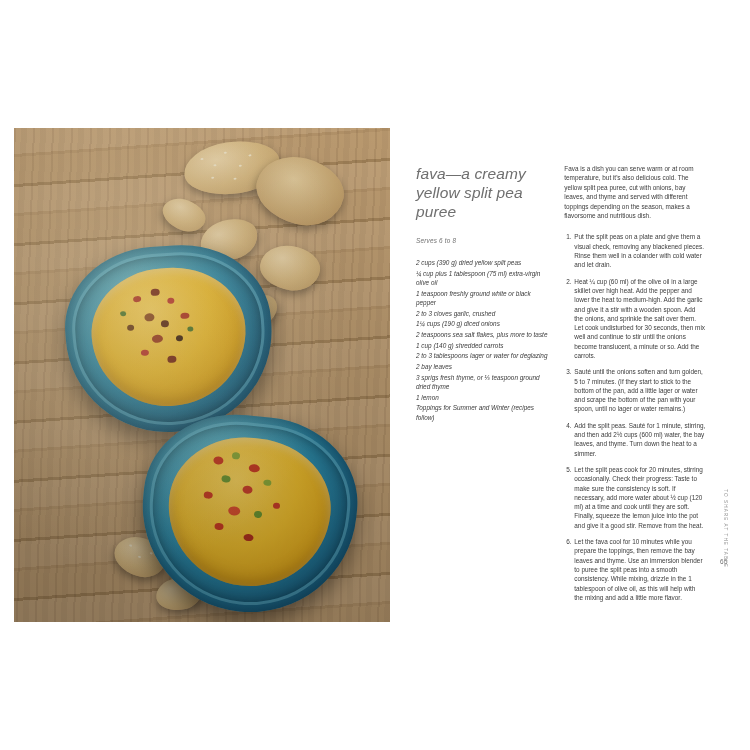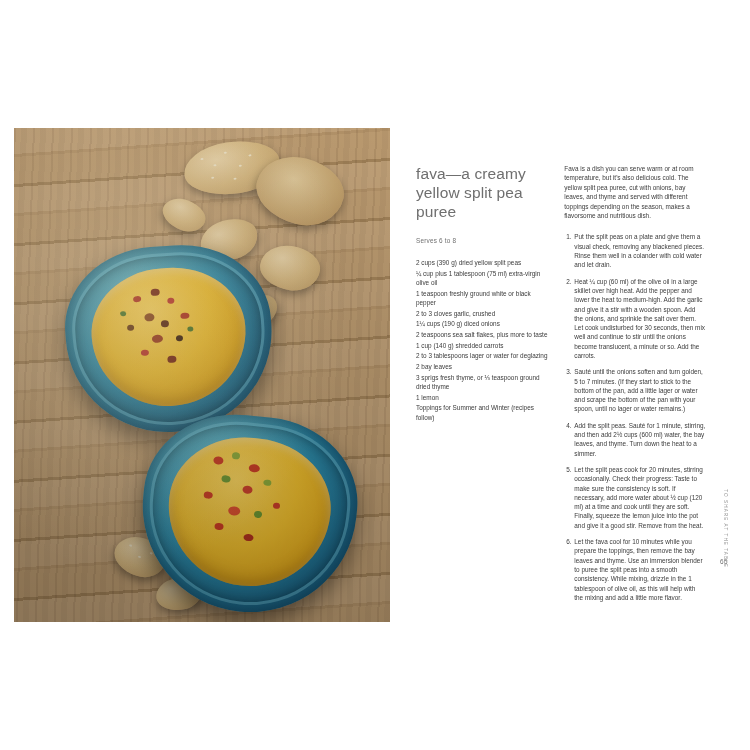--- a/index.html
+++ b/index.html
@@ -116,21 +116,21 @@
   .text-page {
     position: relative;
     width: 346px;
     height: 494px;
     background: #ffffff;
     padding: 36px 30px 20px 26px;
     box-sizing: border-box;
     display: flex;
     gap: 16px;
   }
-  .col-left  { width: 140px; }
+  .col-left  { width: 140px; font-style: italic; }
   .col-right { width: 150px; }
 
   .recipe-title {
     font-size: 15.5px;
     line-height: 19px;
     color: #6f6f6f;
     font-weight: 400;
     margin: 0 0 16px 0;
     letter-spacing: .1px;
   }

